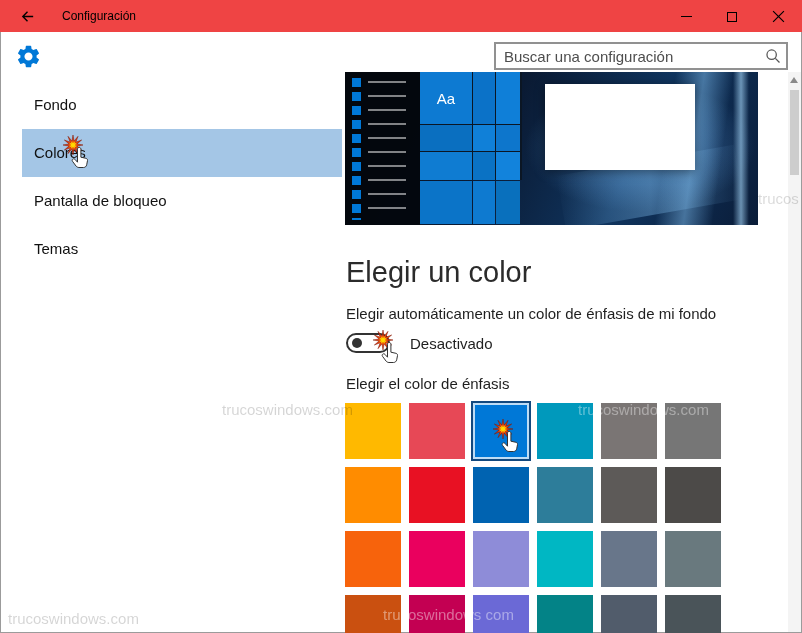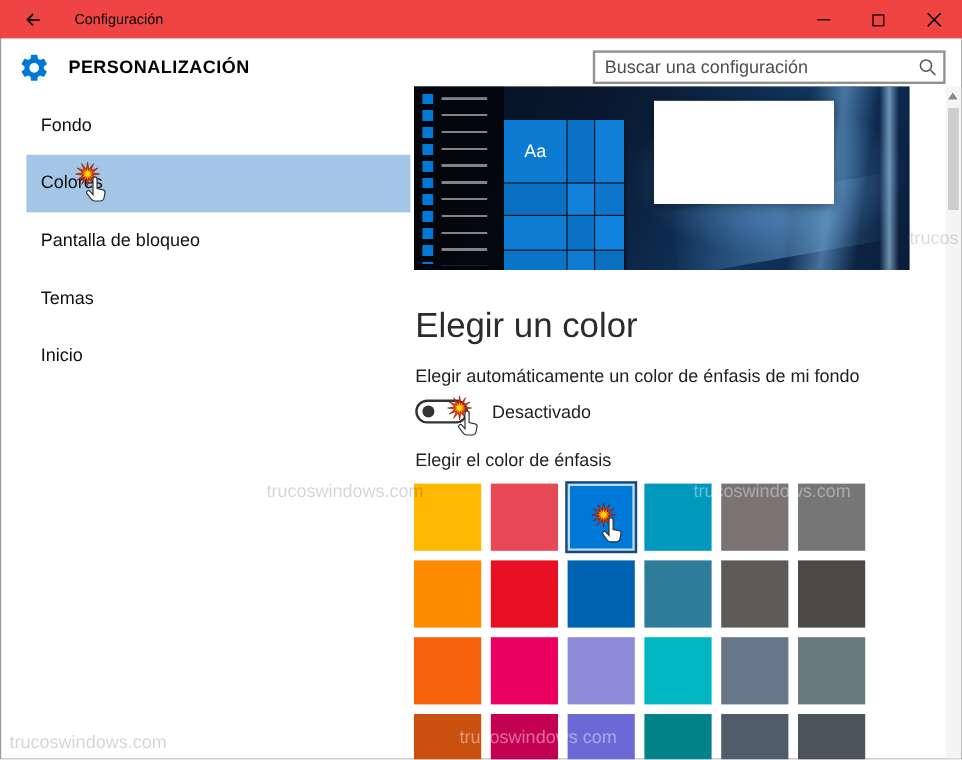--- a/index.html
+++ b/index.html
@@ -56,23 +56,23 @@
     background: linear-gradient(90deg, rgba(90,160,230,0), rgba(140,205,255,.45), rgba(90,160,230,0)); transform:skewX(-8deg); }
   .beam-b { position:absolute; left:388px; top:0; width:16px; height:153px;
     background: linear-gradient(90deg, rgba(120,190,255,0), rgba(170,220,255,.6), rgba(120,190,255,0)); }
   .beam-c { position:absolute; left:215px; top:88px; width:180px; height:55px;
     background: linear-gradient(100deg, rgba(120,190,255,0), rgba(140,205,255,.35), rgba(120,190,255,0)); transform:rotate(-10deg); }
   .startpanel { position:absolute; left:0; top:0; width:75px; height:153px; background:rgba(3,6,12,.93); }
   .tilecol { position:absolute; left:7px; top:6px; width:9px; height:142px;
     background: repeating-linear-gradient(180deg, #0078d7 0 9px, rgba(0,0,0,0) 9px 14px); }
   .menulines { position:absolute; left:23px; top:9px; width:38px; height:140px;
     background: repeating-linear-gradient(180deg, rgba(255,255,255,.5) 0 2px, rgba(0,0,0,0) 2px 14px); }
-  .tilegrid { position:absolute; left:75px; top:0; width:102px; height:153px;
+  .tilegrid { position:absolute; left:75px; top:0; width:102px; height:108px;
     display:grid; grid-template-columns:52px 22px 24px; grid-template-rows:52px 26px 28px 43px;
-    gap:1px; background:#0b1624;margin-top:28px; }
+    gap:1px; background:#0b1624; }
   .tilegrid .cell { background:#0d7ad2; }
   .tilegrid .cell:nth-child(2){background:#0b72c8;} .tilegrid .cell:nth-child(3){background:#0f7fd8;}
   .tilegrid .cell:nth-child(4){background:#0a6fc0;} .tilegrid .cell:nth-child(5){background:#1080d8;}
   .tilegrid .cell:nth-child(6){background:#0d76cc;} .tilegrid .cell:nth-child(7){background:#0f7cd2;}
   .tilegrid .cell:nth-child(8){background:#0a72c4;} .tilegrid .cell:nth-child(9){background:#1283dc;}
   .tilegrid .cell:nth-child(10){background:#0b74c8;} .tilegrid .cell:nth-child(11){background:#0e7ad0;}
   .tilegrid .cell:nth-child(12){background:#0970bd;}
   .cell-aa { display:flex; align-items:center; justify-content:center; color:#fff; font-size:15px; }
   .preview-window { position:absolute; left:200px; top:12px; width:150px; height:86px;
     background:#fff; box-shadow:0 2px 10px rgba(0,0,0,.45); }
@@ -140,38 +140,36 @@
         <svg width="13" height="13" viewBox="0 0 12 12">
           <path d="M1 1 L11 11 M11 1 L1 11" stroke="#000" stroke-width="1.1" fill="none"></path>
         </svg>
       </div>
     </div>
   </div>
 
   <svg class="gear" viewBox="0 0 24 24">
     <path fill="#0078d7" d="M19.14 12.94c.04-.3.06-.61.06-.94s-.02-.64-.07-.94l2.03-1.58c.18-.14.23-.41.12-.61l-1.92-3.32c-.12-.22-.37-.29-.59-.22l-2.39.96c-.5-.38-1.03-.7-1.62-.94l-.36-2.54c-.04-.24-.24-.41-.48-.41h-3.84c-.24 0-.43.17-.47.41l-.36 2.54c-.59.24-1.13.57-1.62.94l-2.39-.96c-.22-.08-.47 0-.59.22L2.74 8.87c-.12.21-.08.47.12.61l2.03 1.58c-.05.3-.09.63-.09.94s.02.64.07.94l-2.03 1.58c-.18.14-.23.41-.12.61l1.92 3.32c.12.22.37.29.59.22l2.39-.96c.5.38 1.03.7 1.62.94l.36 2.54c.05.24.24.41.48.41h3.84c.24 0 .44-.17.47-.41l.36-2.54c.59-.24 1.13-.56 1.62-.94l2.39.96c.22.08.47 0 .59-.22l1.92-3.32c.12-.22.07-.47-.12-.61l-2.01-1.58zM12 15.6c-1.98 0-3.6-1.62-3.6-3.6s1.62-3.6 3.6-3.6 3.6 1.62 3.6 3.6-1.62 3.6-3.6 3.6z"></path>
   </svg>
-  <div class="page-title">PERSONALIZACIÓN</div>
 
   <div class="searchbox">
     <input type="text" placeholder="Buscar una configuración" style="">
     <div class="search-icon">
       <svg width="18" height="18" viewBox="0 0 20 20">
         <circle cx="8.5" cy="8.5" r="5.2" fill="none" stroke="#555" stroke-width="1.4"></circle>
         <line x1="12.6" y1="12.6" x2="17.2" y2="17.2" stroke="#555" stroke-width="1.4"></line>
       </svg>
     </div>
   </div>
 
   <div class="sidebar">
     <div class="nav-item">Fondo</div>
     <div class="nav-item selected">Colores</div>
     <div class="nav-item">Pantalla de bloqueo</div>
     <div class="nav-item">Temas</div>
-    <div class="nav-item">Inicio</div>
   </div>
 
   <div class="preview">
     <div class="glow"></div>
     <div class="beam-c"></div>
     <div class="beam-a"></div>
     <div class="beam-b"></div>
     <div class="startpanel">
       <div class="tilecol"></div>
       <div class="menulines"></div>

